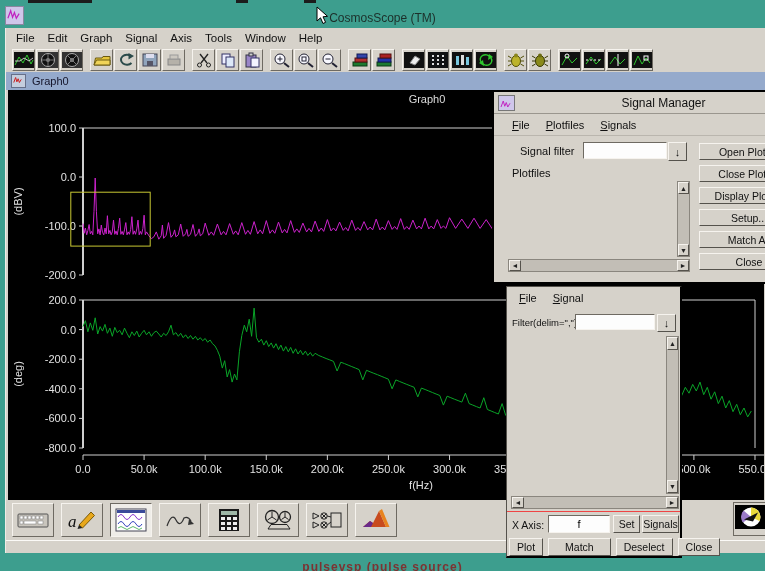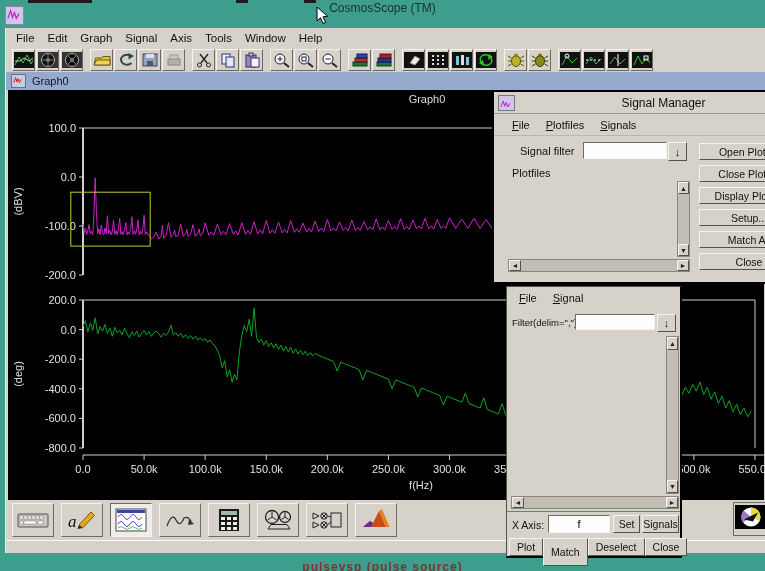--- a/index.html
+++ b/index.html
@@ -1,19 +1,19 @@
 <!DOCTYPE html>
 <html><head>
 <meta charset="utf-8">
 <style>
   html,body{margin:0;padding:0;}
   body{width:765px;height:571px;overflow:hidden;font-family:"Liberation Sans",sans-serif;}
   #desktop{position:relative;width:765px;height:571px;background:#3d9e8e;overflow:hidden;}
   .artifact{position:absolute;background:#1c1c1c;}
-  #app-title{position:absolute;left:0;right:0;top:1px;text-align:center;font-size:12px;color:#1c2f2a;}
+  #app-title{position:absolute;left:0;right:0;top:11px;text-align:center;font-size:12px;color:#1c2f2a;}
   #app-icon{position:absolute;left:5px;top:6px;width:17px;height:17px;background:#cfc6ea;border:1px solid #8a86a0;}
   #cursor{position:absolute;left:316px;top:6px;z-index:40;}
   #bottom-text{position:absolute;left:0;right:0;top:560px;text-align:center;font-size:12px;font-weight:bold;letter-spacing:1px;color:#7d3232;}
   
   #app-window{position:absolute;left:5px;top:28px;width:760px;height:525px;background:#d6d2ca;border-left:1px solid #efece6;}
   #menubar{position:absolute;left:0;top:0;right:0;height:20px;display:flex;align-items:center;padding-left:10px;gap:13px;font-size:11.5px;color:#111;}
   #toolbar{position:absolute;left:0;top:20px;right:0;height:24px;display:flex;align-items:center;padding-left:6px;}
   .tb-group{display:flex;margin-right:6px;}
   .tbi{width:21px;height:20px;display:inline-flex;align-items:center;justify-content:center;background:#d6d2ca;border-top:1px solid #f6f3ee;border-left:1px solid #f6f3ee;border-right:1px solid #6e6a62;border-bottom:1px solid #6e6a62;margin-right:1px;}
   #graph-titlebar{position:absolute;left:0;top:44px;right:0;height:18px;background:#95aacc;display:flex;align-items:center;font-size:11px;color:#15152a;}
@@ -41,21 +41,21 @@
   #sm-titlebar .chip{width:15px;height:14px;margin:0 4px;background:#cfc6ea;border:1px solid #777;}
   #sm-title{flex:1;text-align:center;font-size:12px;color:#111;}
   #sm-menubar{height:21px;padding-left:18px;gap:16px;border-bottom:1px solid #bab6ae;}
   #sm-body{position:relative;height:148px;font-size:11px;color:#111;}
   
   #signal-browser{position:absolute;left:506px;top:286px;width:176px;height:272px;background:#d6d2ca;border:1px solid #55524c;border-right:2px solid #000;border-bottom:2px solid #000;box-sizing:border-box;z-index:6;font-size:11px;color:#111;}
   #sb-menubar{height:22px;padding-left:12px;gap:16px;}
   #sb-list{position:absolute;left:4px;top:49px;width:154px;height:158px;background:#eae7f3;border:1px solid #55524c;border-right-color:#f6f3ee;border-bottom-color:#f6f3ee;box-sizing:border-box;}
   .sb-signal-item{display:flex;align-items:center;padding:7px 0 0 2px;font-size:11px;}
   #sb-xaxis-row{position:absolute;left:0;top:224px;width:100%;height:26px;border-top:1px solid #ef4444;}
-  #sb-buttons{position:absolute;left:2px;top:251px;display:flex;}
+  #sb-buttons{position:absolute;left:2px;top:251px;display:flex;gap:5px;}
   label,.lbl{color:#111;}
 </style>
 </head>
 <body>
 
 <div id="desktop">
   <div class="artifact" style="left:28px;top:0;width:64px;height:3px;"></div>
   <div class="artifact" style="left:236px;top:0;width:12px;height:3px;"></div>
   <div class="artifact" style="left:304px;top:0;width:12px;height:3px;"></div>
 
@@ -539,21 +539,21 @@
     </div>
 
     <div id="sb-xaxis-row">
       <span class="lbl" style="position:absolute;left:5px;top:7px;font-size:10.5px;">X Axis:</span>
       <input class="fld" style="left: 41px; top: 3px; width: 62px; height: 18px; text-align: center;" value="f">
       <button class="btn3d" style="position:absolute;left:106px;top:3px;width:27px;height:18px;">Set</button>
       <button class="btn3d" style="position:absolute;left:135px;top:3px;width:37px;height:18px;">Signals</button>
     </div>
     <div id="sb-buttons">
         <button class="btn3d sb-btn" style="height: 18px; padding: 0px 7px;">Plot</button>
-        <button class="btn3d sb-btn" style="height: 28px; padding: 0px 7px; text-align: right;">Match</button>
+        <button class="btn3d sb-btn" style="height: 18px; padding: 0px 16px; text-align: right;">Match</button>
         <button class="btn3d sb-btn" style="height: 18px; padding: 0px 7px;">Deselect</button>
         <button class="btn3d sb-btn" style="height: 18px; padding: 0px 7px;">Close</button>
       </div>
   </div>
 
   <div id="bottom-text">pulsevsp (pulse source)</div>
 
   <svg id="cursor" width="14" height="20" viewBox="0 0 14 20">
     <path d="M1 1 L1 15 L4.5 11.8 L7 17.5 L9.6 16.3 L7 10.8 L11.5 10.3 Z" fill="#fff" stroke="#000"></path>
   </svg>

